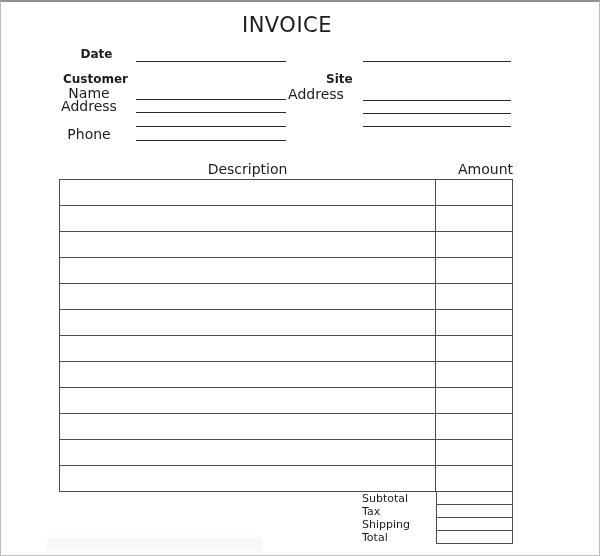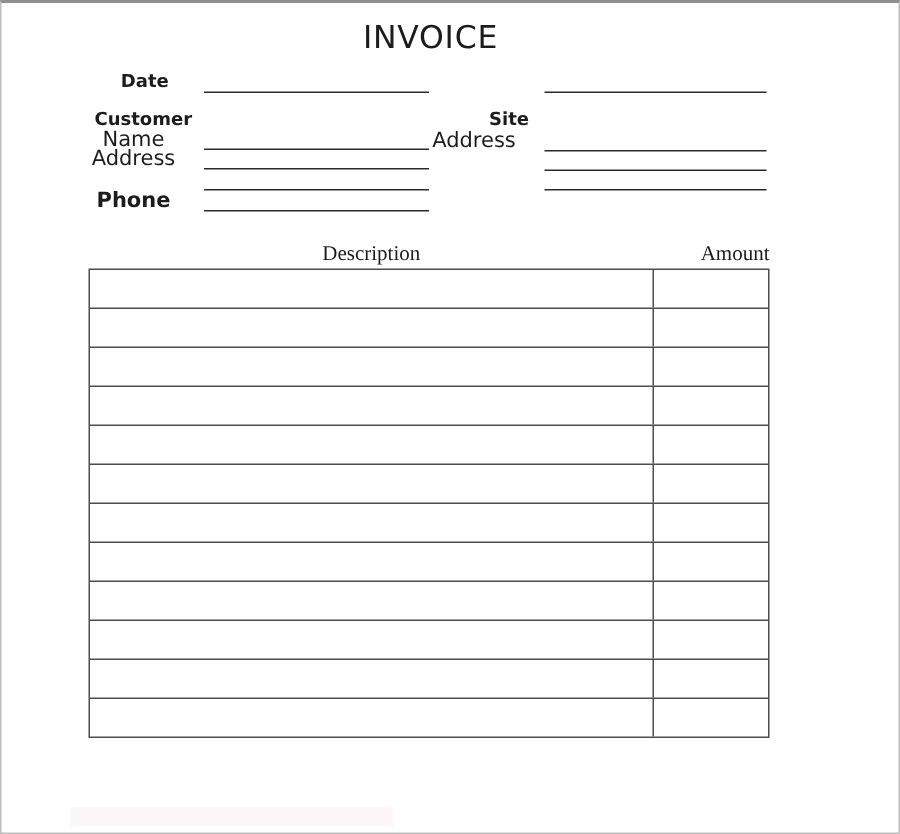--- a/index.html
+++ b/index.html
@@ -20,21 +20,21 @@
     left:0;top:11px;width:572px;
     text-align:center;
     font-size:21px;line-height:24px;
     letter-spacing:0.5px;
     font-weight:normal;
   }
   .lbl-b{font-size:12px;font-weight:bold;line-height:14px;}
   .lbl{font-size:14px;line-height:13px;}
   .r{text-align:center;}
   .u-line{border-bottom:1px solid #2b2b2b;}
-  .col-hdr{font-size:14px;line-height:17px;text-align:center;font-family:Liberation Serif, serif;}
+  .col-hdr{font-size:14px;line-height:17px;text-align:center;}
   .items{
     left:58px;top:177px;width:454px;height:313px;
     box-sizing:border-box;
     border:1px solid #4d4d4d;
     display:flex;flex-direction:column;
   }
   .trow{flex:1;display:flex;border-top:1px solid #4d4d4d;}
   .trow:first-child{border-top:none;}
   .tcell-desc{flex:1;}
   .tcell-amt{width:77px;box-sizing:border-box;border-left:1px solid #4d4d4d;}
@@ -65,21 +65,21 @@
   <div class="abs lbl-b" style="left:62px;top:70px;">Customer</div>
 
   <div class="abs lbl r" style="left:45px;top:85px;width:86px;">Name</div>
   <div class="abs u-line" style="left:135px;top:84px;width:150px;height:13px;"></div>
 
   <div class="abs lbl r" style="left:45px;top:98px;width:86px;">Address</div>
   <div class="abs u-line" style="left:135px;top:97px;width:150px;height:13px;"></div>
 
   <div class="abs u-line" style="left:135px;top:111px;width:150px;height:13px;"></div>
 
-  <div class="abs lbl r" style="left:45px;top:126px;width:86px;font-weight:bold;">Phone</div>
+  <div class="abs lbl r" style="left:45px;top:126px;width:86px;">Phone</div>
   <div class="abs u-line" style="left:135px;top:125px;width:150px;height:13px;"></div>
 
   <div class="abs lbl-b" style="left:289px;top:70px;margin-left:36px;">Site</div>
 
   <div class="abs lbl r" style="left:272px;top:86px;width:86px;">Address</div>
   <div class="abs u-line" style="left:362px;top:85px;width:148px;height:13px;"></div>
   <div class="abs u-line" style="left:362px;top:98px;width:148px;height:13px;"></div>
   <div class="abs u-line" style="left:362px;top:111px;width:148px;height:13px;"></div>
 
   <div class="abs col-hdr" style="left:58px;top:159px;width:377px;">Description</div>
@@ -129,16 +129,34 @@
       <div class="trow">
         <div class="tcell-desc"></div>
         <div class="tcell-amt"></div>
       </div>
       <div class="trow">
         <div class="tcell-desc"></div>
         <div class="tcell-amt"></div>
       </div>
     </div>
 
+  <div class="abs totals">
+    <div class="totals-row">
+      <div class="totals-label">Subtotal</div>
+      <div class="totals-box"></div>
+    </div>
+    <div class="totals-row">
+      <div class="totals-label">Tax</div>
+      <div class="totals-box"></div>
+    </div>
+    <div class="totals-row">
+      <div class="totals-label">Shipping</div>
+      <div class="totals-box"></div>
+    </div>
+    <div class="totals-row">
+      <div class="totals-label">Total</div>
+      <div class="totals-box"></div>
+    </div>
+  </div>
 
   <div class="abs watermark"></div>
 
 </div>
 
 </body></html>

